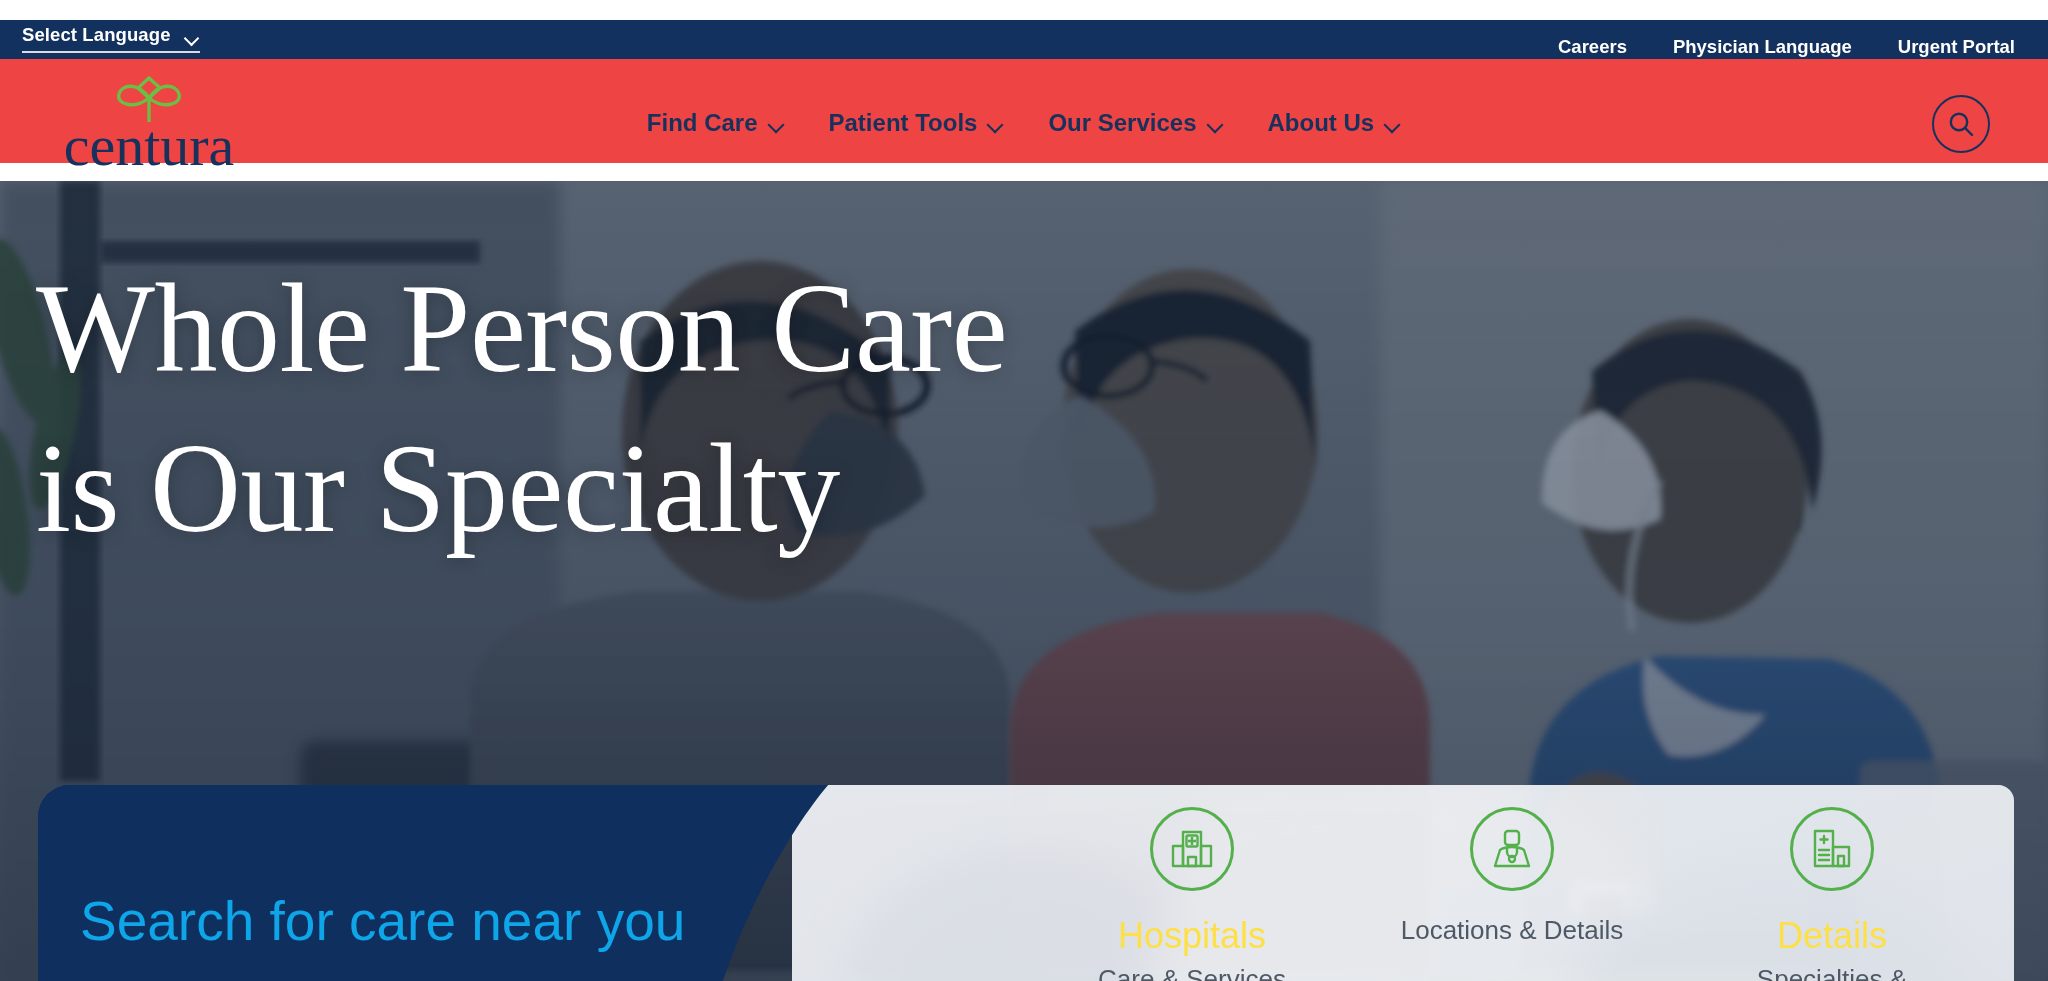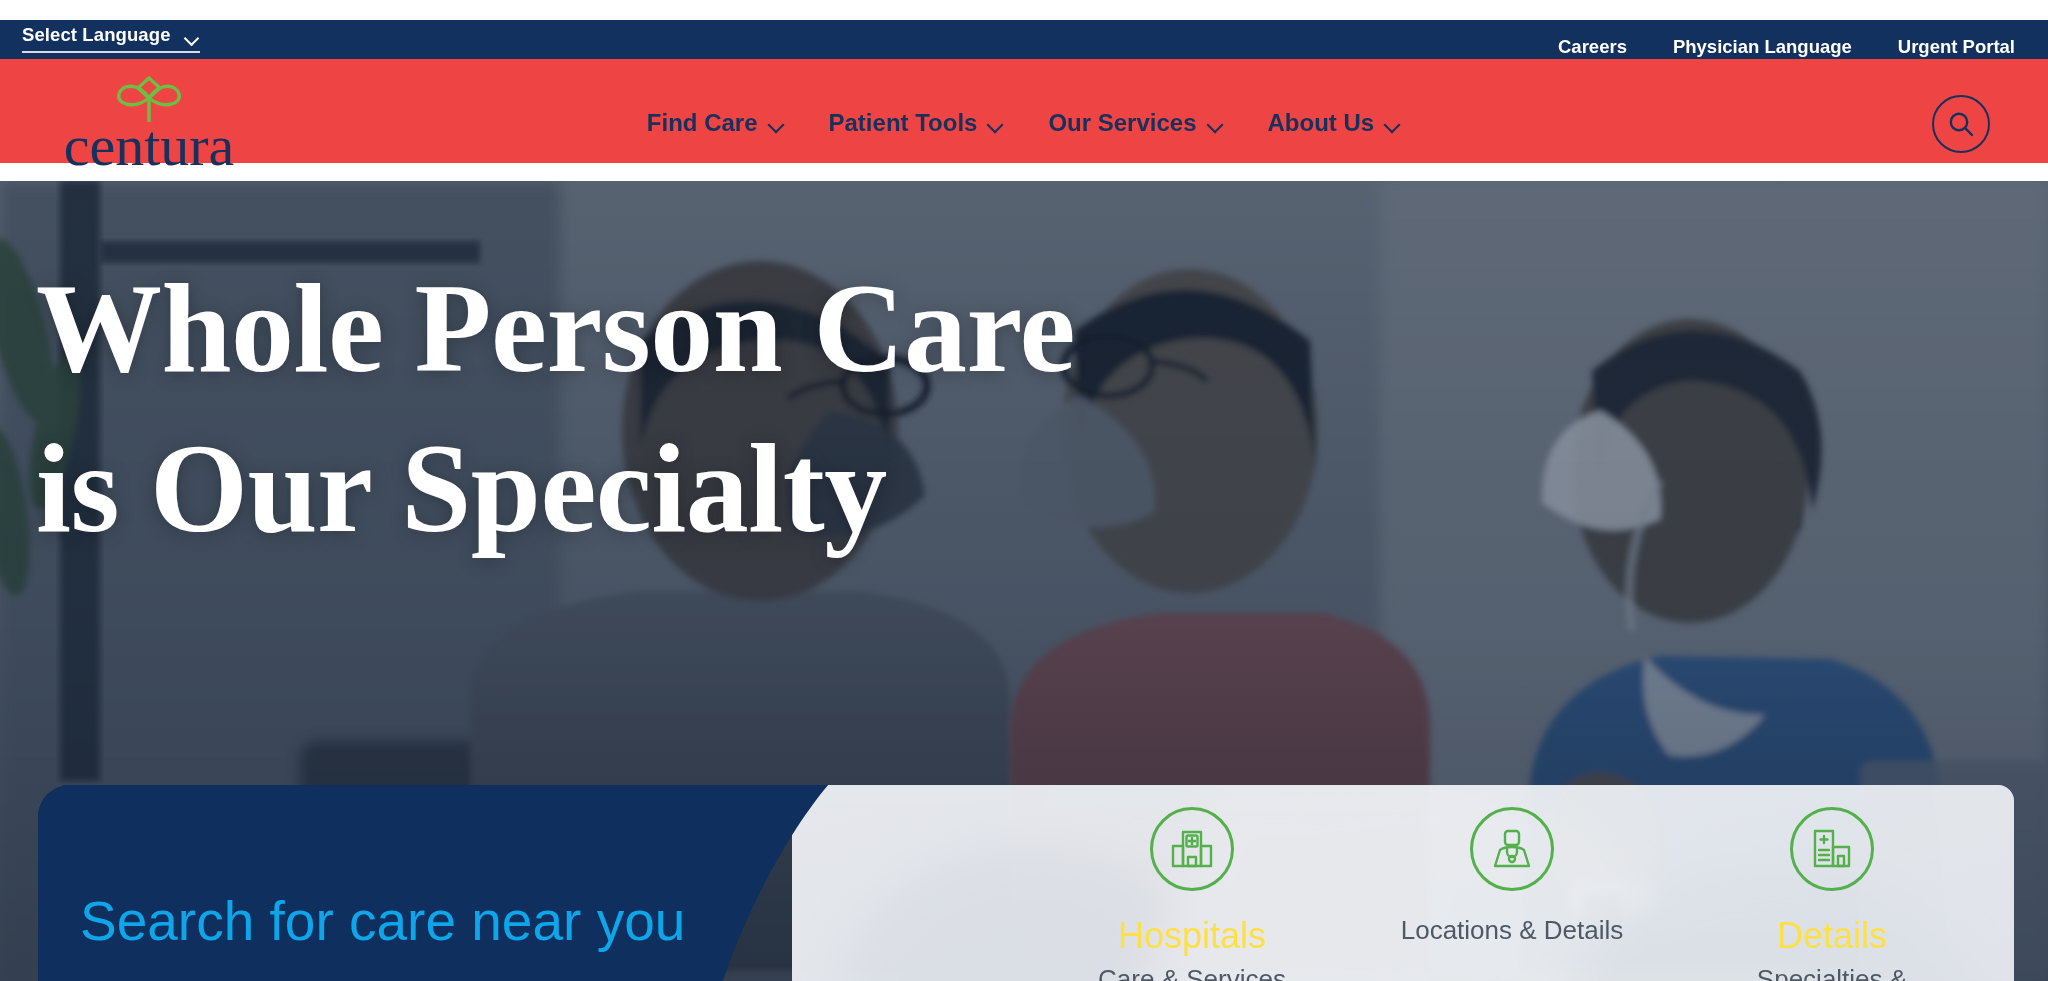--- a/index.html
+++ b/index.html
@@ -100,21 +100,21 @@
     width: 2048px; height: 800px;
   }
   .hero-overlay {
     position: absolute; inset: 0;
     background: linear-gradient(180deg, rgba(22,38,62,.45) 0%, rgba(22,38,62,.52) 55%, rgba(18,32,54,.62) 100%);
   }
   .hero-title {
     position: absolute; left: 36px; top: 68px;
     color: #ffffff;
     font-family: "Liberation Serif", serif;
-    font-size: 126px; font-weight: bold;
+    font-size: 126px; font-weight: normal;
     line-height: 1.27; letter-spacing: -.5px;
     text-shadow: 0 2px 18px rgba(0,0,0,.28);
     white-space: pre-line;
   }
 
   
   .info-card {
     position: absolute; left: 792px; top: 604px;
     width: 1222px; height: 377px;
     border-radius: 16px 16px 0 0;

